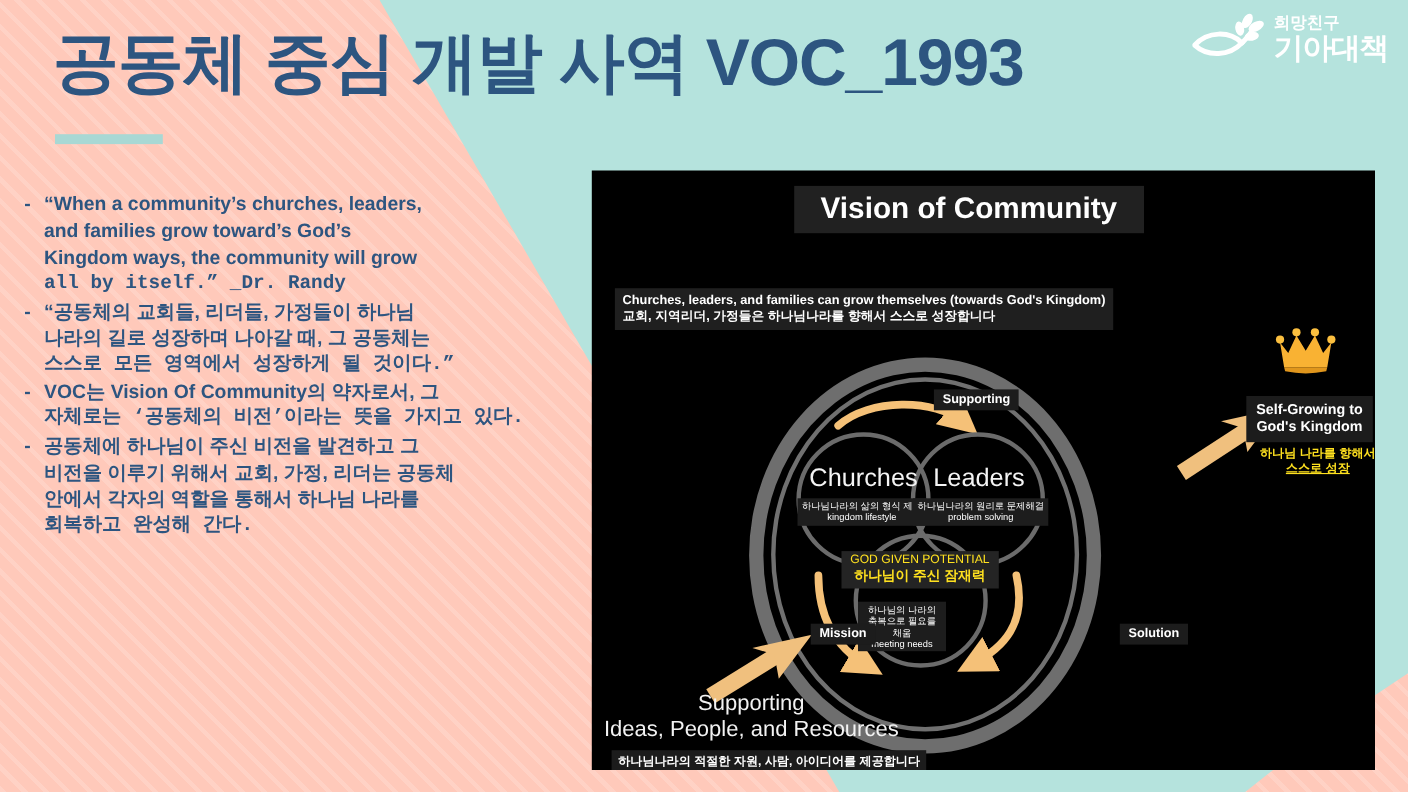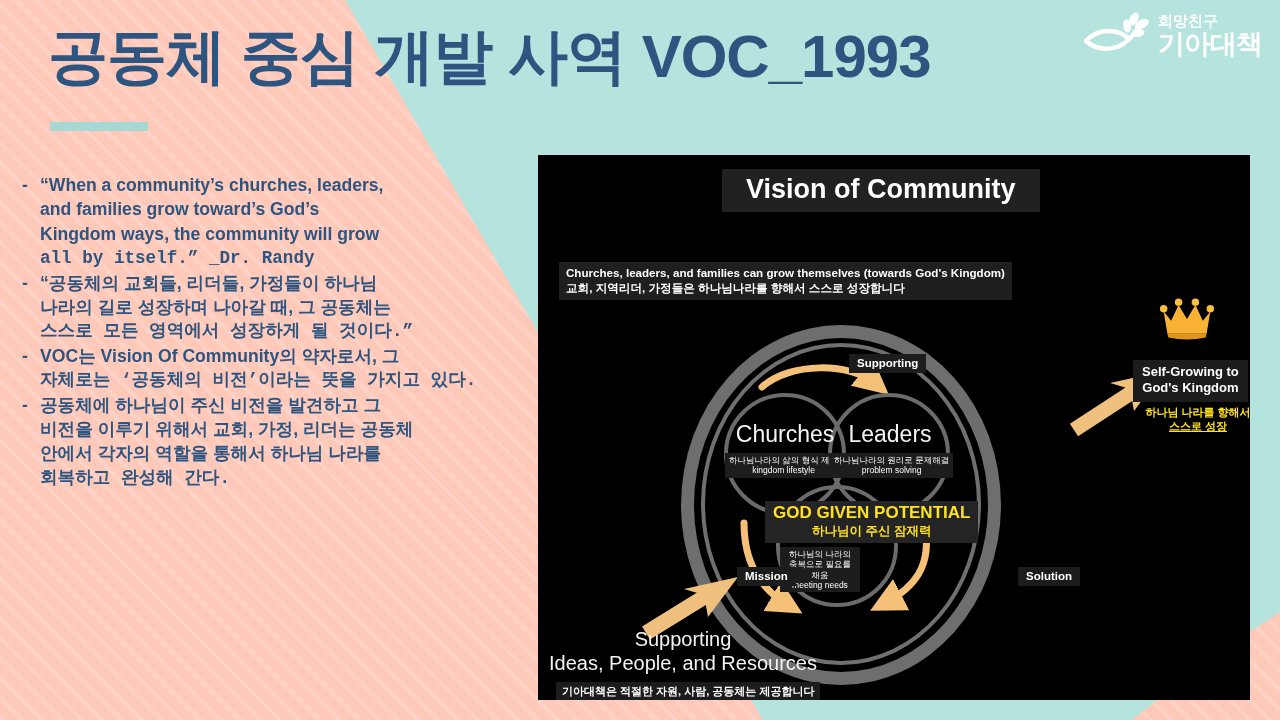--- a/index.html
+++ b/index.html
@@ -101,21 +101,21 @@
     font-size:8.5px;line-height:1.22;padding:2px 4px;white-space:nowrap;
   }
   #m-churches{left:187px;top:298px;}
   #m-leaders{left:292px;top:298px;}
   #m-families{left:242px;top:392px;}
   
   #potential{
     position:absolute;left:227px;top:346px;background:#242424;
     padding:2px 8px 3px 8px;text-align:center;z-index:3;
   }
-  #potential .en{color:#ffe11f;font-size:17px;font-weight:bold;display:block;}
+  #potential .en{color:#ffe11f;font-size:11px;font-weight:normal;display:block;}
   #potential .ko{color:#ffe11f;font-size:12.5px;font-weight:bold;display:block;}
   
   .chip{
     position:absolute;background:#1c1c1c;color:#fff;
     padding:3px 8px 4px 8px;font-size:11.5px;font-weight:600;white-space:nowrap;
     z-index:3;
   }
   #chip-supporting{left:311px;top:199px;}
   #chip-mission{left:199px;top:412px;}
   #chip-solution{left:480px;top:412px;}
@@ -303,15 +303,15 @@
   </div>
   <div id="kingdom-ko">
     <div>하나님 나라를 향해서</div>
     <div style="text-decoration:underline;">스스로 성장</div>
   </div>
 
   <div id="appropriate">
     <div>Supporting</div>
     <div>Ideas, People, and Resources</div>
   </div>
-  <div id="appropriate-ko">기아대책은 적절한 자원, 사람, 공동체는 제공합니다</div>
+  <div id="appropriate-ko">하나님나라의 적절한 자원, 사람, 아이디어를 제공합니다</div>
 
 </div>
 
 </body></html>

